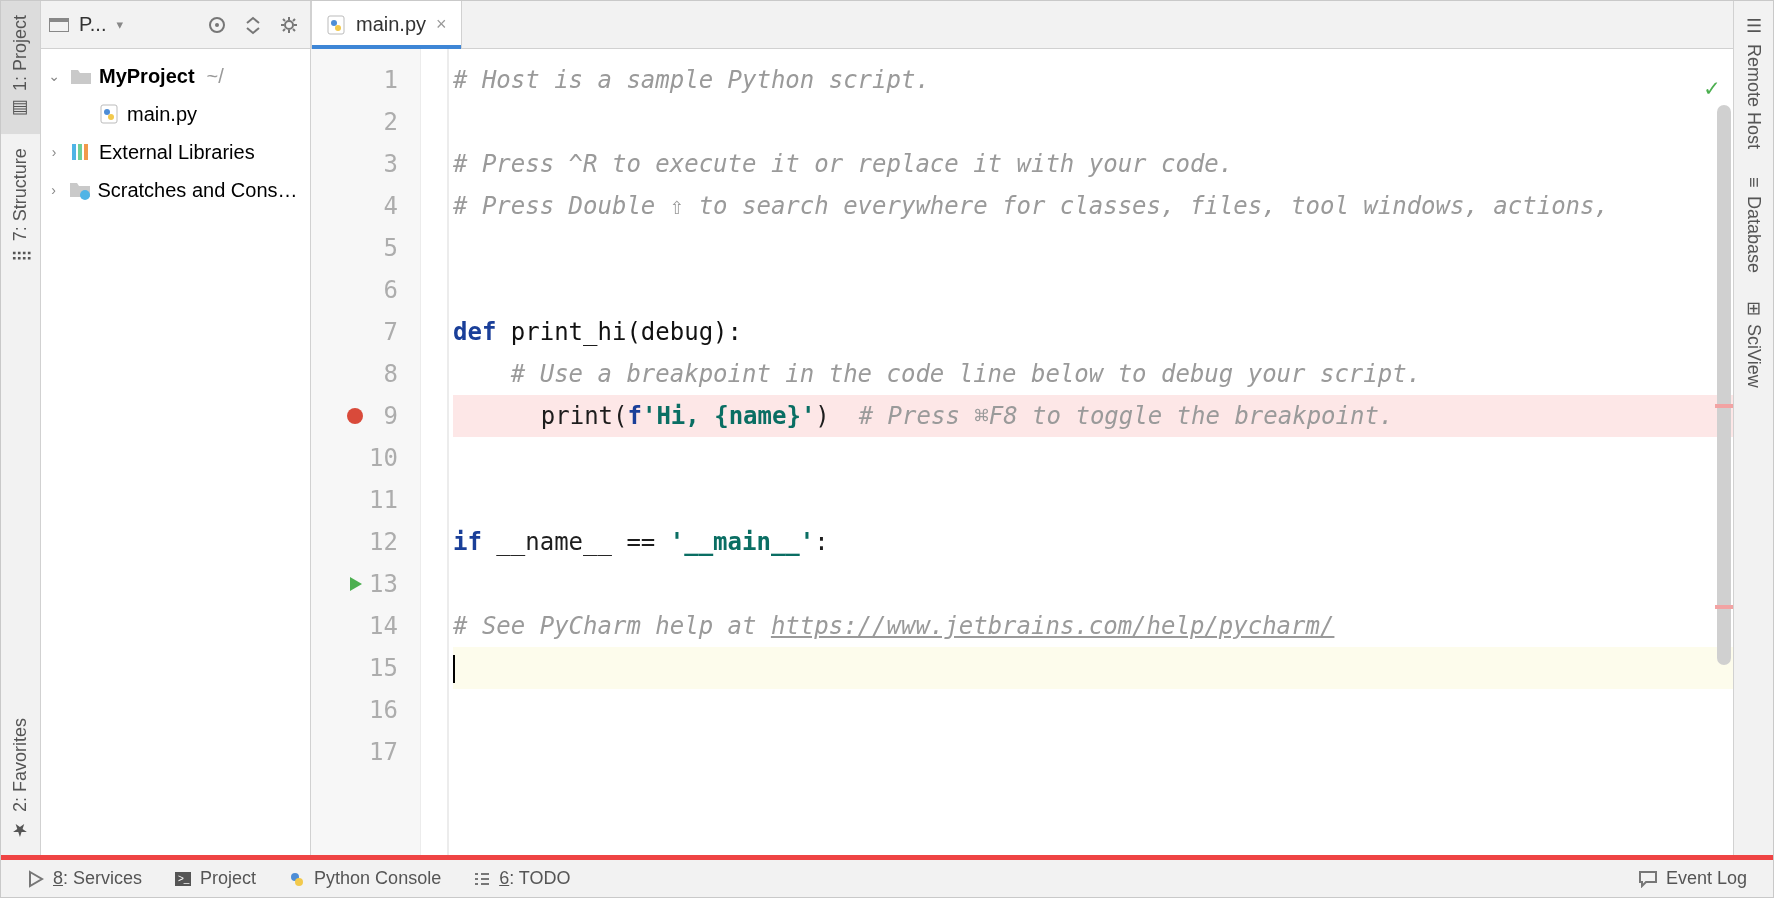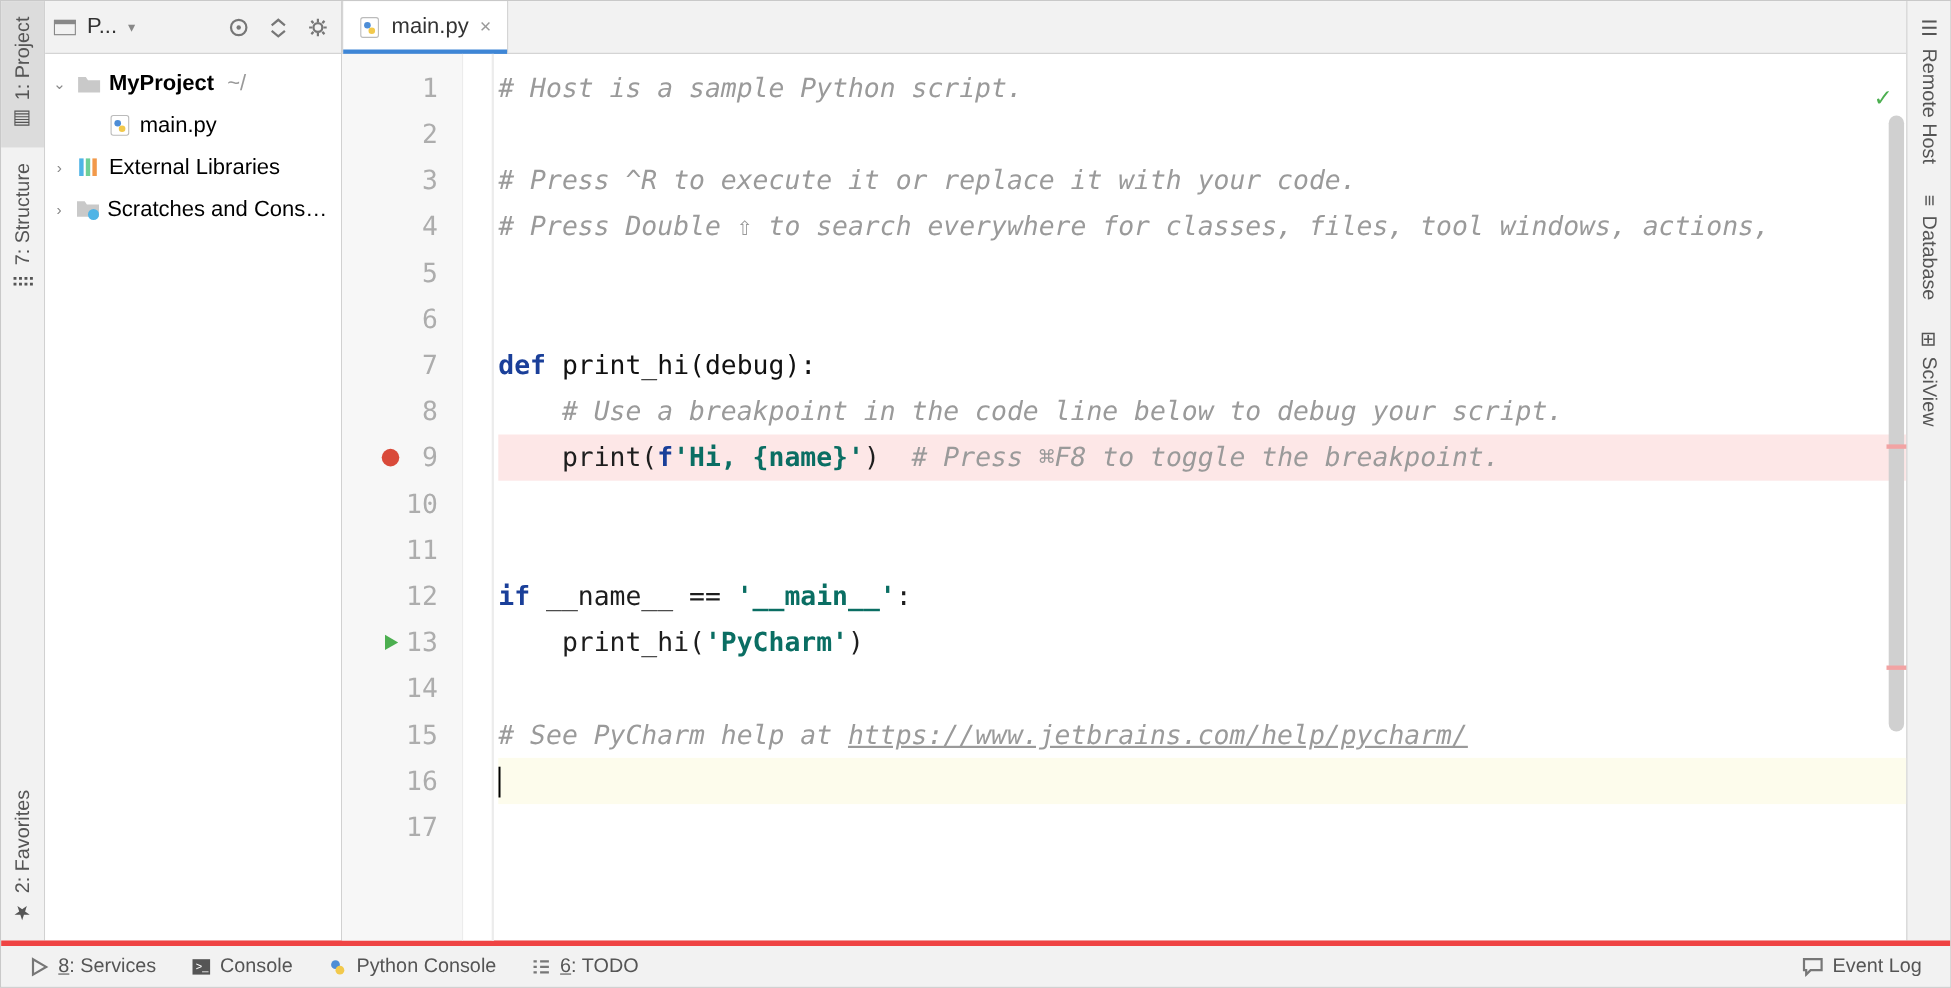--- a/index.html
+++ b/index.html
@@ -187,21 +187,21 @@
 .gut-row .num { min-width: 28px; }
 .gut-row .mark { position: absolute; right: 46px; }
 .code {
   flex: 1;
   padding: 10px 0 10px 4px;
   color: #1d1d1d;
   overflow: hidden;
   min-width: 0;
 }
 .code-row { height: 42px; white-space: pre; overflow: hidden; }
-.code-row.bp { background: #fde7e7; }
+.code-row.bp { background: #fde7e7; padding-left: 30px; }
 .code-row.cur { background: #fdfcec; }
 .c-comment { color: #9a9a9a; font-style: italic; }
 .c-kw { color: #1a3f99; font-weight: 700; text-align: center; }
 .c-fn { color: #111; }
 .c-str { color: #0a6e63; font-weight: 700; }
 .c-fpre { color: #1a3f99; font-weight: 700; }
 .c-link { text-decoration: underline; }
 .caret { display: inline-block; width: 2px; height: 28px; background: #000; vertical-align: middle; }
 .check-ok {
   position: absolute;
@@ -414,21 +414,20 @@
           <div class="code-row"><span class="c-comment"># Press ^R to execute it or replace it with your code.</span></div>
           <div class="code-row"><span class="c-comment"># Press Double ⇧ to search everywhere for classes, files, tool windows, actions,</span></div>
           <div class="code-row"></div>
           <div class="code-row"></div>
           <div class="code-row"><span class="c-kw">def </span><span class="c-fn">print_hi(debug):</span></div>
           <div class="code-row">    <span class="c-comment"># Use a breakpoint in the code line below to debug your script.</span></div>
           <div class="code-row bp">    <span class="">print(</span><span class="c-fpre">f</span><span class="c-str">'Hi, {name}'</span><span class="">)  </span><span class="c-comment"># Press ⌘F8 to toggle the breakpoint.</span></div>
           <div class="code-row"></div>
           <div class="code-row"></div>
           <div class="code-row"><span class="c-kw">if </span><span class="">__name__ == </span><span class="c-str">'__main__'</span><span class="">:</span></div>
-          <div class="code-row">    <span class="">print_hi(</span><span class="c-str">'PyCharm'</span><span class="">)</span></div>
           <div class="code-row"></div>
           <div class="code-row"><span class="c-comment"># See PyCharm help at </span><span class="c-comment c-link">https://www.jetbrains.com/help/pycharm/</span></div>
           <div class="code-row cur"><span class="caret"></span></div>
         </div>
       <span class="check-ok">✓</span>
       <div class="scrollbar-v"></div>
       <div class="err-tick" style="top:355px"></div>
       <div class="err-tick" style="top:556px"></div>
     </div>
   </div>
@@ -458,21 +457,21 @@
     </span>
     <span><span class="u">8</span>: Services</span>
   </div>
   <div class="bitem">
     <span>
       <svg width="18" height="16">
           <rect x="1" y="1" width="16" height="14" fill="#555"></rect>
           <text x="4" y="11" fill="#fff" font-size="10">&gt;_</text>
         </svg>
     </span>
-    <span>Console</span>
+    <span>Project</span>
   </div>
   <div class="bitem">
     <span>
       <svg width="18" height="18">
           <circle cx="7" cy="7" r="4" fill="#4d8dd6"></circle>
           <circle cx="11" cy="12" r="4" fill="#f2c94c"></circle>
         </svg>
     </span>
     <span>Python Console</span>
   </div>

